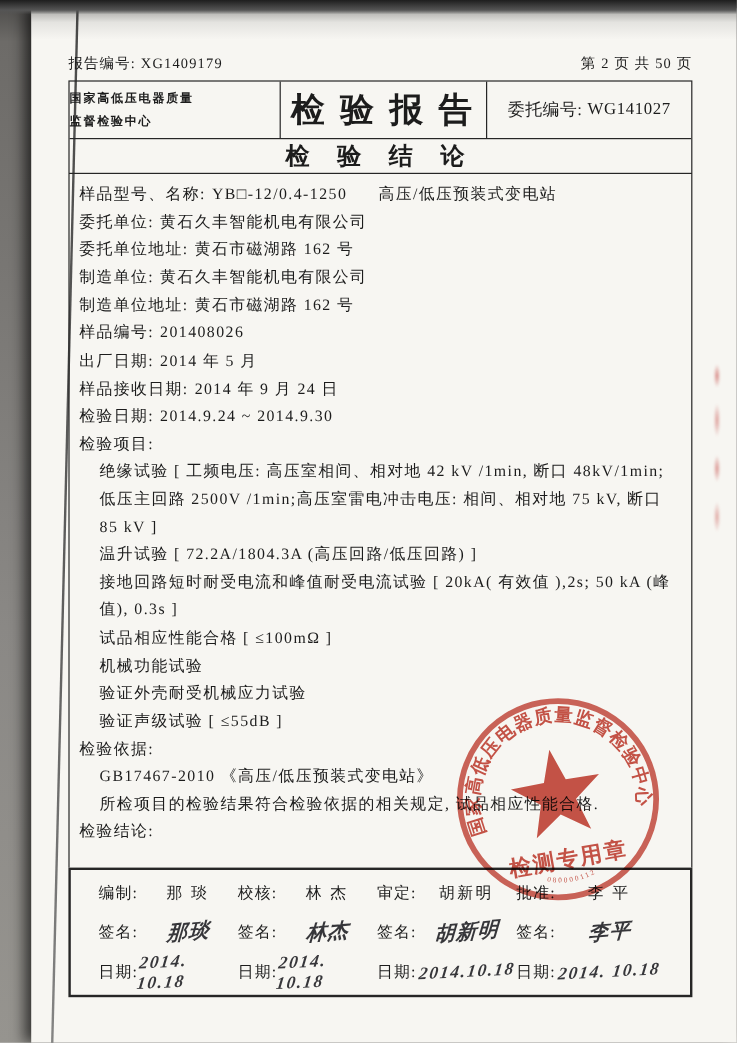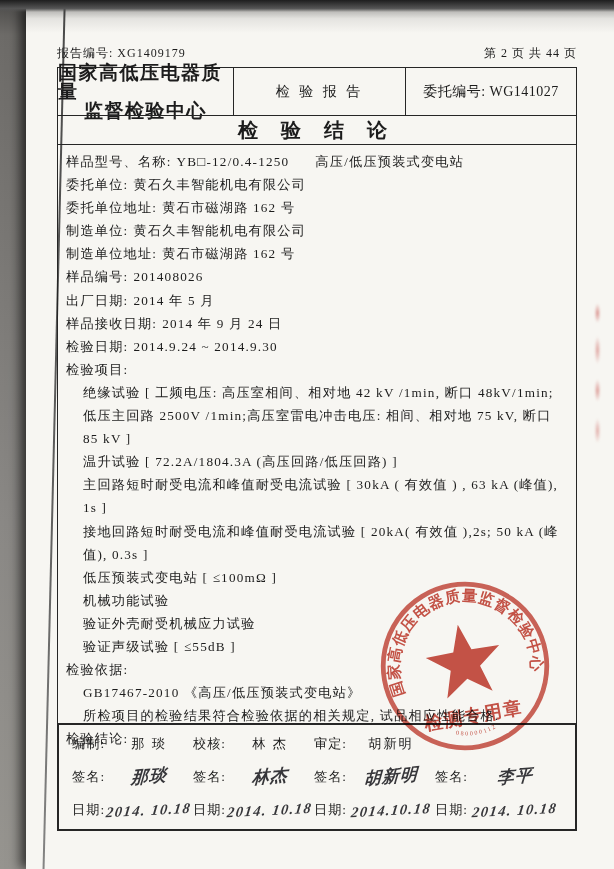--- a/index.html
+++ b/index.html
@@ -36,27 +36,27 @@
     display:flex;justify-content:space-between;
     font-size:12px;letter-spacing:1px;
   }
   .header-box{
     position:absolute;left:31px;top:60px;width:520px;height:78px;
     border:1.8px solid #262626;box-sizing:border-box;
     display:grid;grid-template-columns:176px 172px 1fr;grid-template-rows:47px 1fr;
   }
   .org-cell{
     border-right:1.6px solid #262626;
-    display:flex;flex-direction:column;align-items:center;justify-content:center;
-    font-size:19px;letter-spacing:1.5px;font-weight:600;line-height:19px;
+    display:flex;flex-direction:column;align-items:flex-start;justify-content:center;
+    font-size:10px;letter-spacing:1.5px;font-weight:600;line-height:19px;
   }
   .title-cell{
     border-right:1.6px solid #262626;
     display:flex;align-items:center;justify-content:center;
-    font-size:14px;font-weight:normal;letter-spacing:3px;
+    font-size:28px;font-weight:bold;letter-spacing:3px;
   }
   .clientno-cell{
     display:flex;align-items:center;justify-content:center;
     font-size:14px;letter-spacing:.5px;
   }
   .section-row{
     grid-column:1 / 4;border-top:1.6px solid #262626;
     display:flex;align-items:center;justify-content:center;
     font-size:20px;font-weight:bold;letter-spacing:9px;
   }
@@ -69,21 +69,21 @@
   }
   .line{white-space:normal;}
   .line .lbl{margin-right:5px;}
   .line .val2{margin-left:26px;}
   .sect{font-weight:normal;}
   .indent{padding-left:17px;}
   .sig-box{
     position:absolute;left:31px;top:716px;width:520px;height:108px;
     border:2px solid #262626;box-sizing:border-box;
     display:flex;flex-direction:column;justify-content:space-around;
-    padding:2px 13px;
+    padding:2px 23px;
     font-size:13.2px;letter-spacing:1px;
   }
   .sig-row{display:grid;grid-template-columns:1fr 1fr 1fr 1.05fr;align-items:center;height:34px;}
   .sig-cell{display:flex;align-items:center;}
   .sig-cell .role{flex:0 0 auto;}
   .sig-cell .who{flex:1;text-align:center;letter-spacing:2px;}
   .script{
     font-style:italic;font-weight:bold;font-size:17px;letter-spacing:1px;
     color:#15151a;transform:rotate(-5deg) skewX(-8deg);display:inline-block;opacity:.85;
   }
@@ -115,21 +115,21 @@
 
 <div class="page">
   <div class="page-curl"></div>
   <div class="spine-line"></div>
 
   <div class="meta-row">
     <div>
       <span>报告编号:</span>
       <span>XG1409179</span>
     </div>
-    <div>第 2 页 共 44 页</div>
+    <div>第 2 页 共 50 页</div>
   </div>
 
   <div class="header-box">
     <div class="org-cell">
       <div>国家高低压电器质量</div>
       <div>监督检验中心</div>
     </div>
     <div class="title-cell">检 验 报 告</div>
     <div class="clientno-cell">
       <span>委托编号:</span>&nbsp;
@@ -163,23 +163,22 @@
     <div class="line">
       <span class="lbl">样品接收日期:</span><span>2014 年 9 月 24 日</span>
     </div>
     <div class="line">
       <span class="lbl">检验日期:</span><span>2014.9.24 ~ 2014.9.30</span>
     </div>
 
     <div class="line sect">检验项目:</div>
     <div class="line indent">绝缘试验 [ 工频电压: 高压室相间、相对地 42 kV /1min, 断口 48kV/1min; 低压主回路 2500V /1min;高压室雷电冲击电压: 相间、相对地 75 kV, 断口 85 kV ]</div>
     <div class="line indent">温升试验 [ 72.2A/1804.3A (高压回路/低压回路) ]</div>
-    <div class="line indent">主回路短时耐受电流和峰值耐受电流试验 [ 30kA ( 有效值 ) , 63 kA (峰值), 1s ]</div>
     <div class="line indent">接地回路短时耐受电流和峰值耐受电流试验 [ 20kA( 有效值 ),2s; 50 kA (峰值), 0.3s ]</div>
-    <div class="line indent">低压预装式变电站 [ ≤100mΩ ]</div>
+    <div class="line indent">试品相应性能合格 [ ≤100mΩ ]</div>
     <div class="line indent">机械功能试验</div>
     <div class="line indent">验证外壳耐受机械应力试验</div>
     <div class="line indent">验证声级试验 [ ≤55dB ]</div>
 
     <div class="line sect">检验依据:</div>
     <div class="line indent">GB17467-2010 《高压/低压预装式变电站》</div>
 
     <div class="line indent">所检项目的检验结果符合检验依据的相关规定, 试品相应性能合格.</div>
     <div class="line sect">检验结论:</div>
   </div>
@@ -190,20 +189,24 @@
           <span class="role">编制:</span>
           <span class="who">那 琰</span>
         </div>
       <div class="sig-cell">
           <span class="role">校核:</span>
           <span class="who">林 杰</span>
         </div>
       <div class="sig-cell">
           <span class="role">审定:</span>
           <span class="who">胡新明</span>
+        </div>
+      <div class="sig-cell">
+          <span class="role">批准:</span>
+          <span class="who">李 平</span>
         </div>
     </div>
     <div class="sig-row">
       <div class="sig-cell">
           <span class="role">签名:</span>
           <span class="who"><span class="script">那琰</span></span>
         </div>
       <div class="sig-cell">
           <span class="role">签名:</span>
           <span class="who"><span class="script">林杰</span></span>

